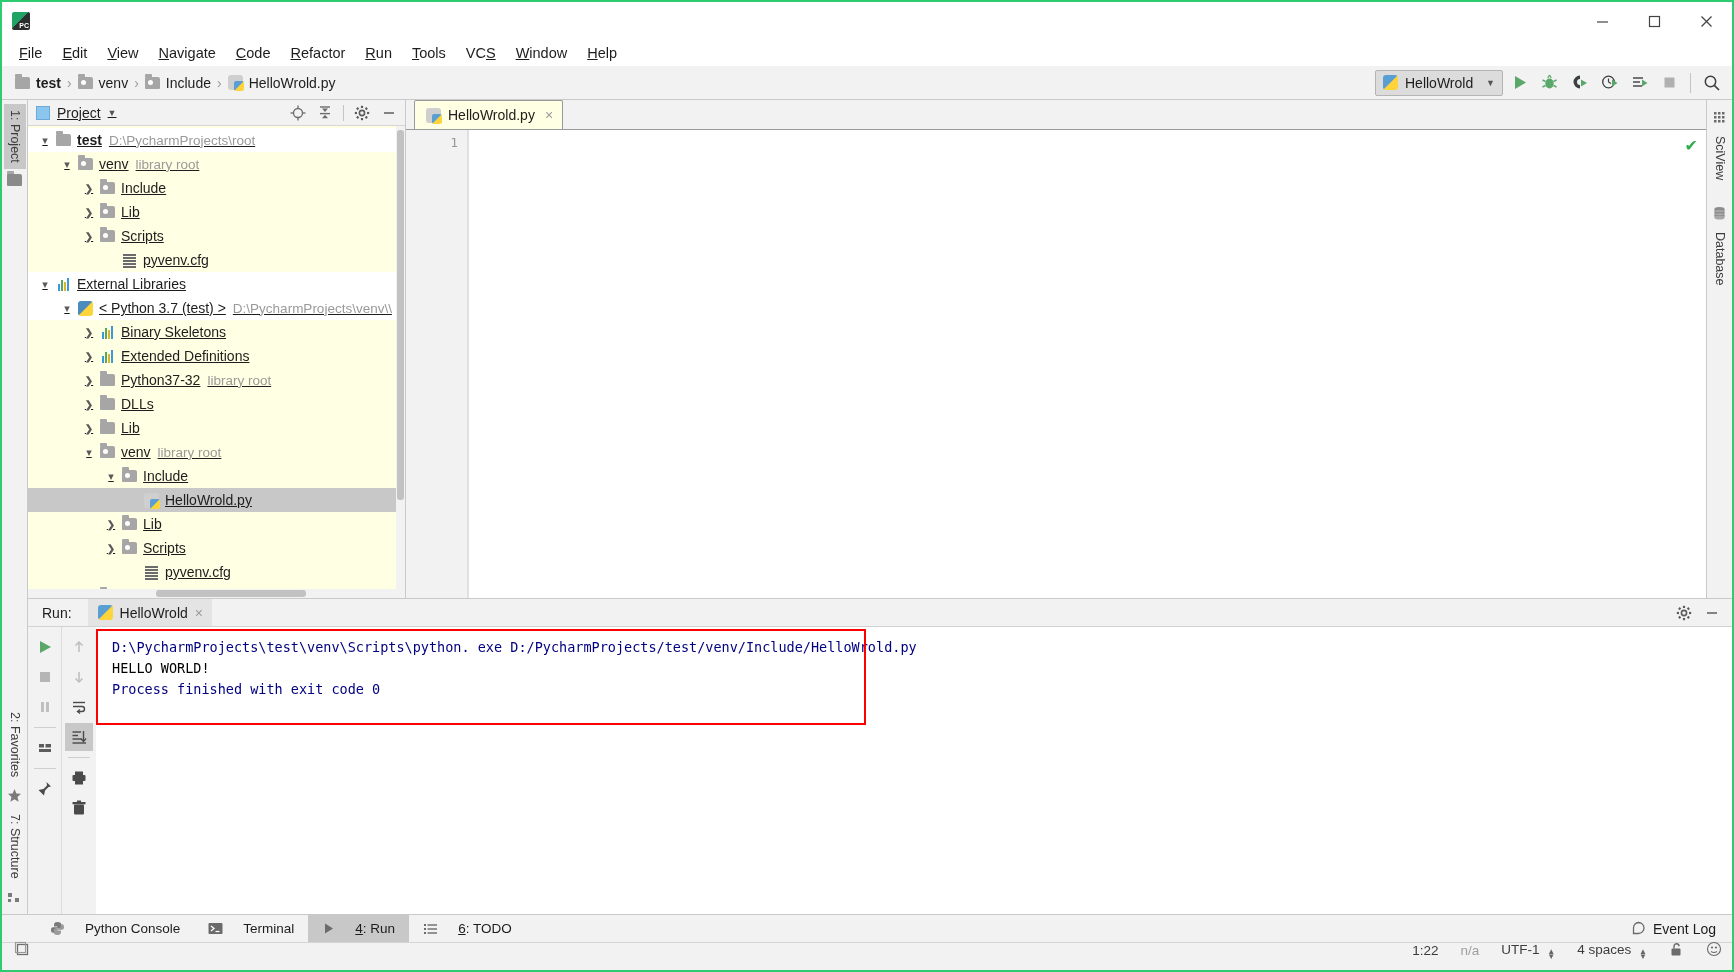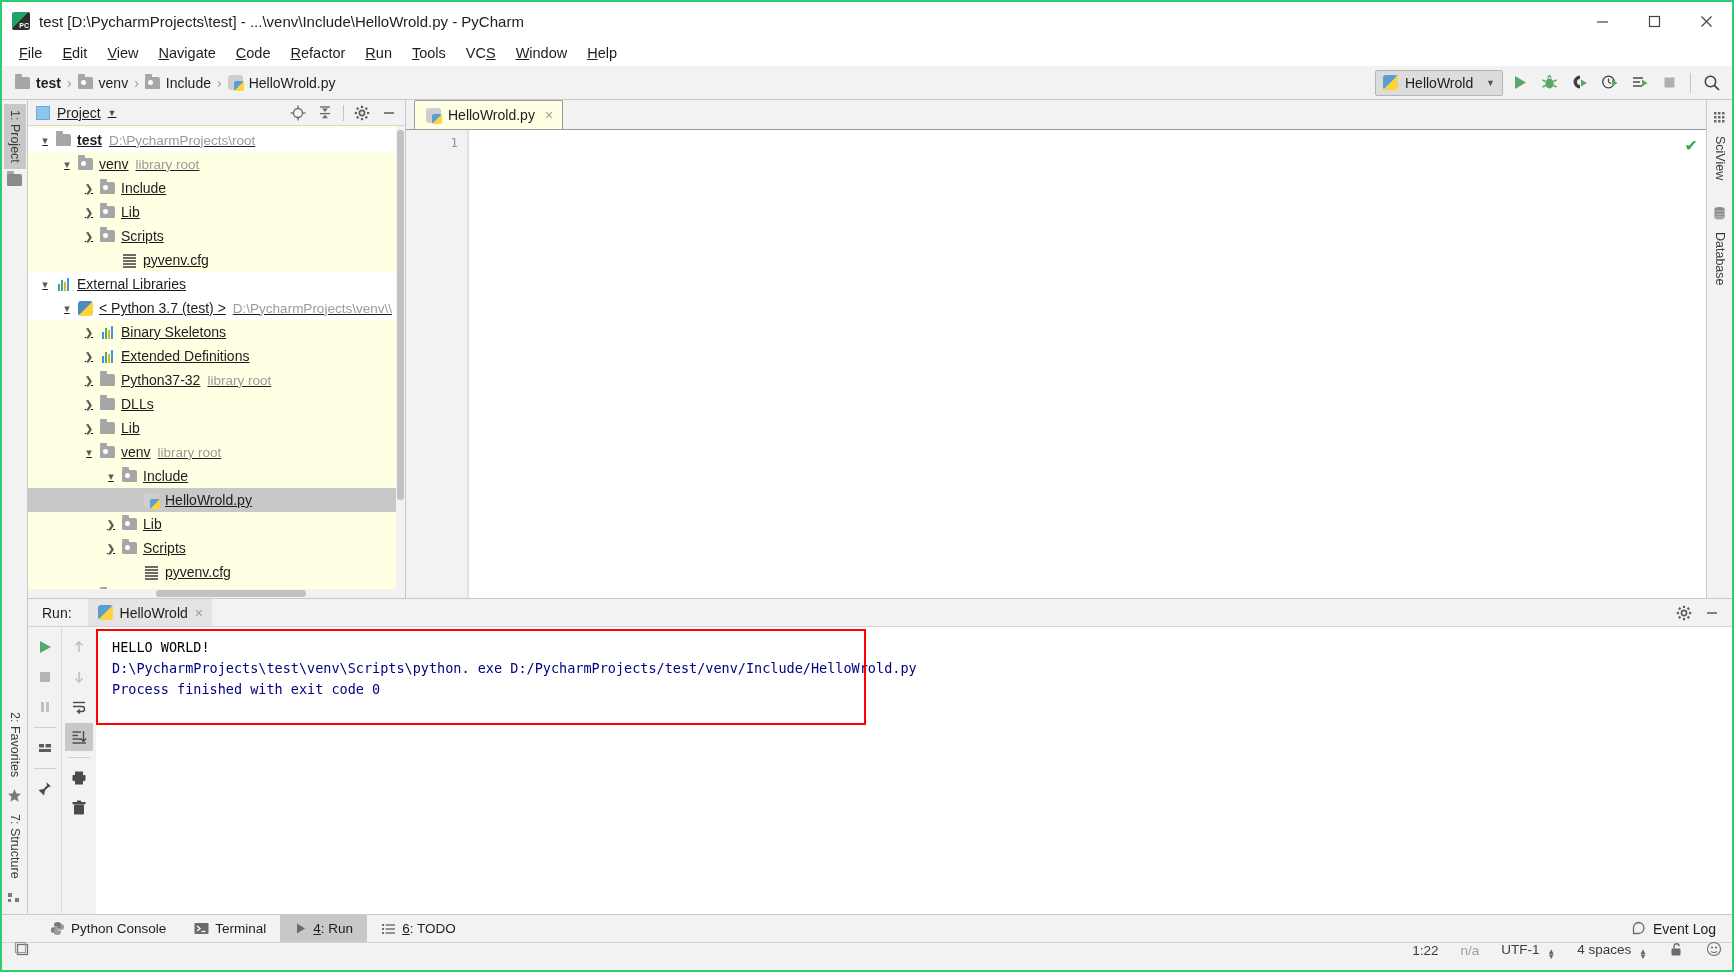--- a/index.html
+++ b/index.html
@@ -278,21 +278,21 @@
   .console-line.blue { color: #000080; }
   .console-line.black { color: #000000; }
 
   
   .bottom-tabs {
     height: 28px; flex: 0 0 28px; background: #f2f2f2;
     border-top: 1px solid #c9c9c9; display: flex; align-items: center;
     padding-left: 34px;
   }
   .bt {
-    display: flex; align-items: center; gap: 6px; height: 28px;
+    display: flex; align-items: center; gap: 20px; height: 28px;
     padding: 0 14px; font-size: 13.5px; color:#1d1d1d;
   }
   .bt.active { background: #c8c8c8; }
   .bt u { text-decoration: underline; }
   .bt-right { margin-left:auto; display:flex; align-items:center; gap:7px; padding-right:16px; }
   .statusbar {
     height: 28px; flex: 0 0 28px; background: #f2f2f2;
     border-top: 1px solid #d4d4d4; display: flex; align-items: center;
     padding: 0 10px 12px 12px; font-size: 13.5px; color: #3c3c3c;
   }
@@ -300,21 +300,20 @@
   .sb-gray { color: #a0a0a0; }
   .stepper { display:inline-flex; flex-direction:column; line-height:5px; margin-left:4px; color:#666; font-size:8px; }
 </style>
 </head>
 <body>
 
 <div id="app">
 
   <div class="titlebar">
     <div class="app-icon"></div>
-    <div class="title-text">test [D:\PycharmProjects\test] - ...\venv\Include\HelloWrold.py - PyCharm</div>
     <div class="win-buttons">
       <div class="win-btn">
         <svg width="13" height="13">
             <line x1="1" y1="7" x2="12" y2="7" stroke="#444" stroke-width="1.2"></line>
           </svg>
       </div>
       <div class="win-btn">
         <svg width="13" height="13">
             <rect x="1.5" y="1.5" width="10" height="10" fill="none" stroke="#444" stroke-width="1.2"></rect>
           </svg>
@@ -849,22 +848,22 @@
               <svg width="16" height="16" viewBox="0 0 16 16">
                 <rect x="3" y="4.5" width="10" height="10" rx="1" fill="#4a4a4a"></rect>
                 <rect x="1.5" y="2" width="13" height="2.3" fill="#4a4a4a"></rect>
                 <rect x="6" y="0.5" width="4" height="2" fill="#4a4a4a"></rect>
               </svg>
             </div>
           </div>
 
           <div class="console">
             <div class="console-outline"></div>
+            <div class="console-line blue">D:\PycharmProjects\test\venv\Scripts\python. exe D:/PycharmProjects/test/venv/Include/HelloWrold.py</div>
             <div class="console-line black">HELLO WORLD!</div>
-            <div class="console-line blue">D:\PycharmProjects\test\venv\Scripts\python. exe D:/PycharmProjects/test/venv/Include/HelloWrold.py</div>
             <div class="console-line black"></div>
             <div class="console-line blue">Process finished with exit code 0</div>
           </div>
         </div>
       </div>
     </div>
   </div>
 
   <div class="bottom-tabs">
     <div class="bt">

